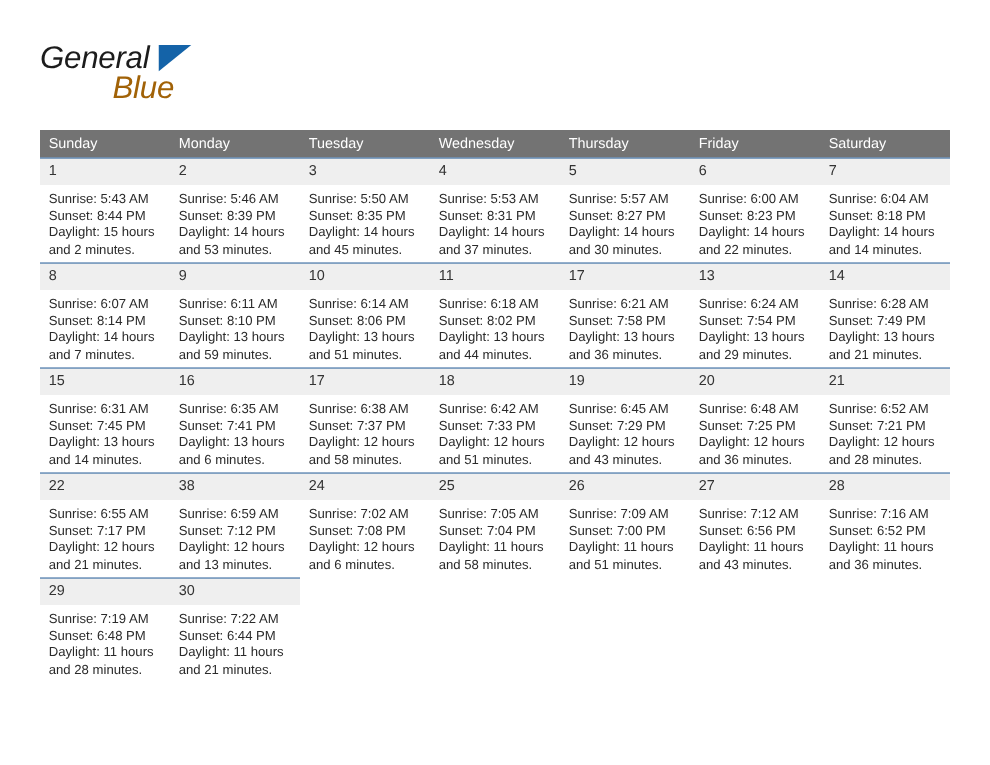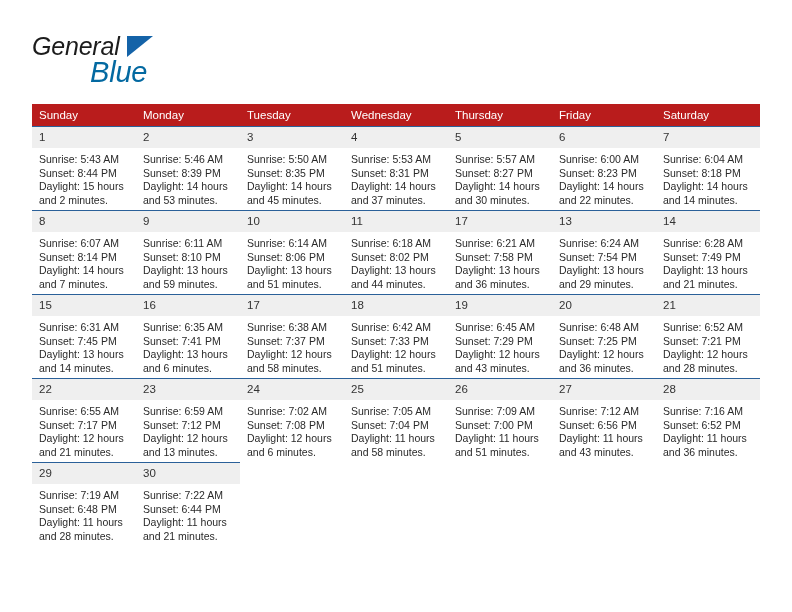--- a/index.html
+++ b/index.html
@@ -55,23 +55,23 @@
     top: 4px;
     width: 0;
     height: 0;
     border-left: 26px solid #1463a8;
     border-bottom: 21px solid transparent;
   }
   .brand-blue {
     position: absolute;
     left: 58px;
     top: 24px;
-    font-size: 29px;
+    font-size: 25px;
     letter-spacing: -0.2px;
-    color: #0369a1;
+    color: #a16207;
     font-family: "Liberation Sans", sans-serif;
     text-align: right;
   }
 
   .title-block {
     position: absolute;
     right: 0;
     top: 0;
     text-align: right;
   }
@@ -93,21 +93,21 @@
   
   .calendar {
     position: absolute;
     left: 32px;
     top: 104px;
     width: 728px;
     border-collapse: collapse;
     table-layout: fixed;
   }
   .calendar th {
-    background: #b91c1c;
+    background: #737373;
     color: #ffffff;
     font-size: 11.5px;
     font-weight: normal;
     text-align: left;
     padding: 5px 0 5px 7px;
     height: 12px;
     border: none;
   }
 
   .week-row > td {
@@ -422,21 +422,21 @@
               <div class="dayinfo">
                 <div class="line">Sunrise: 6:55 AM</div>
                 <div class="line">Sunset: 7:17 PM</div>
                 <div class="line">Daylight: 12 hours</div>
                 <div class="line">and 21 minutes.</div>
               </div>
             </div>
           </td>
           <td>
             <div class="daycell filled">
-              <div class="daynum">23</div>
+              <div class="daynum">38</div>
               <div class="dayinfo">
                 <div class="line">Sunrise: 6:59 AM</div>
                 <div class="line">Sunset: 7:12 PM</div>
                 <div class="line">Daylight: 12 hours</div>
                 <div class="line">and 13 minutes.</div>
               </div>
             </div>
           </td>
           <td>
             <div class="daycell filled">

